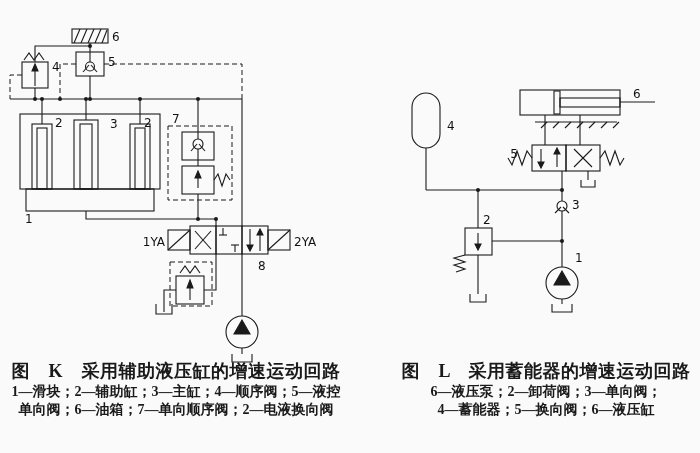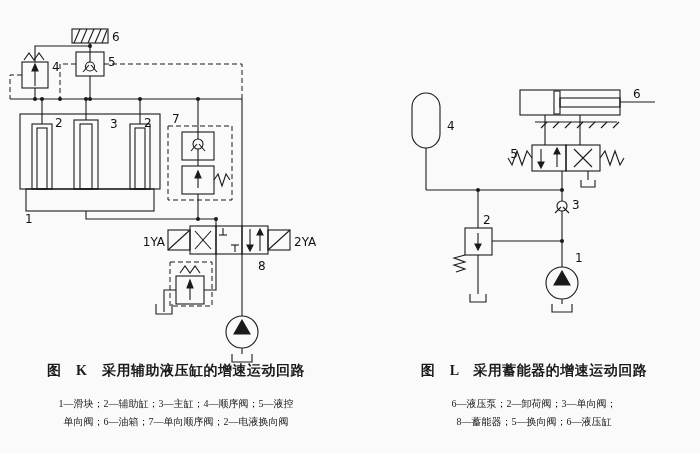--- a/index.html
+++ b/index.html
@@ -6,23 +6,23 @@
   body{
     width:700px;height:453px;background:#fbfafa;
     font-family:"Liberation Serif", serif;color:#1a1a1a;overflow:hidden;
   }
   .page{position:relative;width:700px;height:453px;}
   svg.diagram{position:absolute;}
   #svg-k{left:0;top:14px;}
   #svg-l{left:385px;top:78px;}
   .caption{position:absolute;text-align:center;}
   #caption-k{left:2px;top:362px;width:348px;}
-  #caption-l{left:384px;top:362px;width:300px;}
-  .cap-title{font-weight:bold;font-size:14px;letter-spacing:0.5px;line-height:18px;}
-  .cap-legend{font-size:10px;line-height:18px;margin-top:15px;}
+  #caption-l{left:396px;top:362px;width:300px;}
+  .cap-title{font-weight:bold;font-size:18px;letter-spacing:0.5px;line-height:18px;}
+  .cap-legend{font-size:14px;line-height:18px;margin-top:3px;font-weight:bold;}
   text{font-family:"DejaVu Sans", sans-serif;font-size:12px;fill:#111;stroke:none;}
 </style>
 </head>
 <body>
 
 <div class="page">
 
   <svg id="svg-k" class="diagram" width="360" height="360" viewBox="0 0 360 360">
 
     <g stroke="#1a1a1a" fill="none" stroke-width="1.1">
@@ -264,17 +264,17 @@
     <div class="cap-legend">
       <div>1—滑块；2—辅助缸；3—主缸；4—顺序阀；5—液控</div>
       <div>单向阀；6—油箱；7—单向顺序阀；2—电液换向阀</div>
     </div>
   </div>
 
   <div id="caption-l" class="caption">
     <div class="cap-title">图　L　采用蓄能器的增速运动回路</div>
     <div class="cap-legend">
       <div>6—液压泵；2—卸荷阀；3—单向阀；</div>
-      <div>8—蓄能器；5—换向阀；6—液压缸</div>
+      <div>4—蓄能器；5—换向阀；6—液压缸</div>
     </div>
   </div>
 
 </div>
 
 </body></html>

